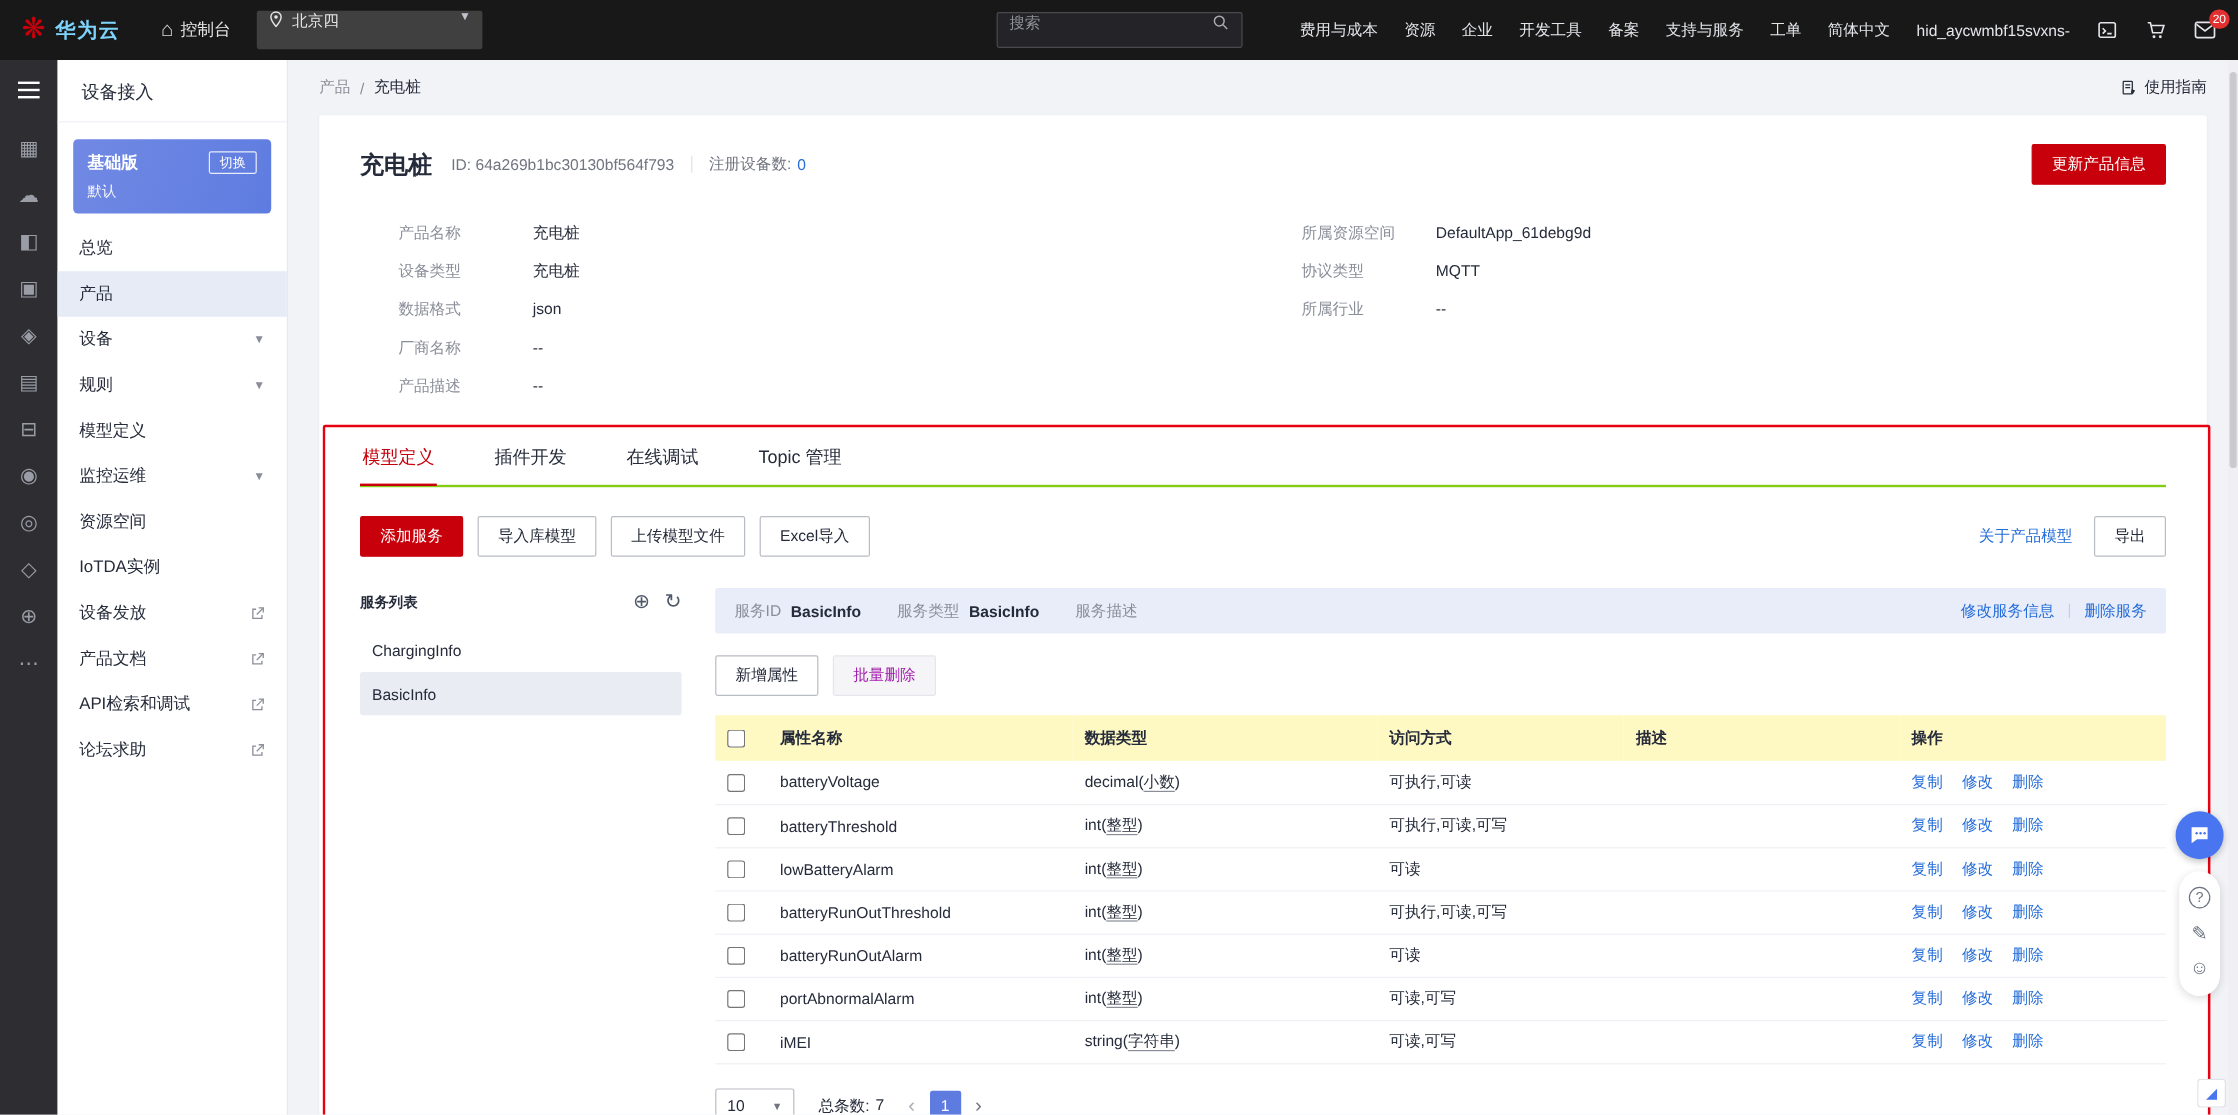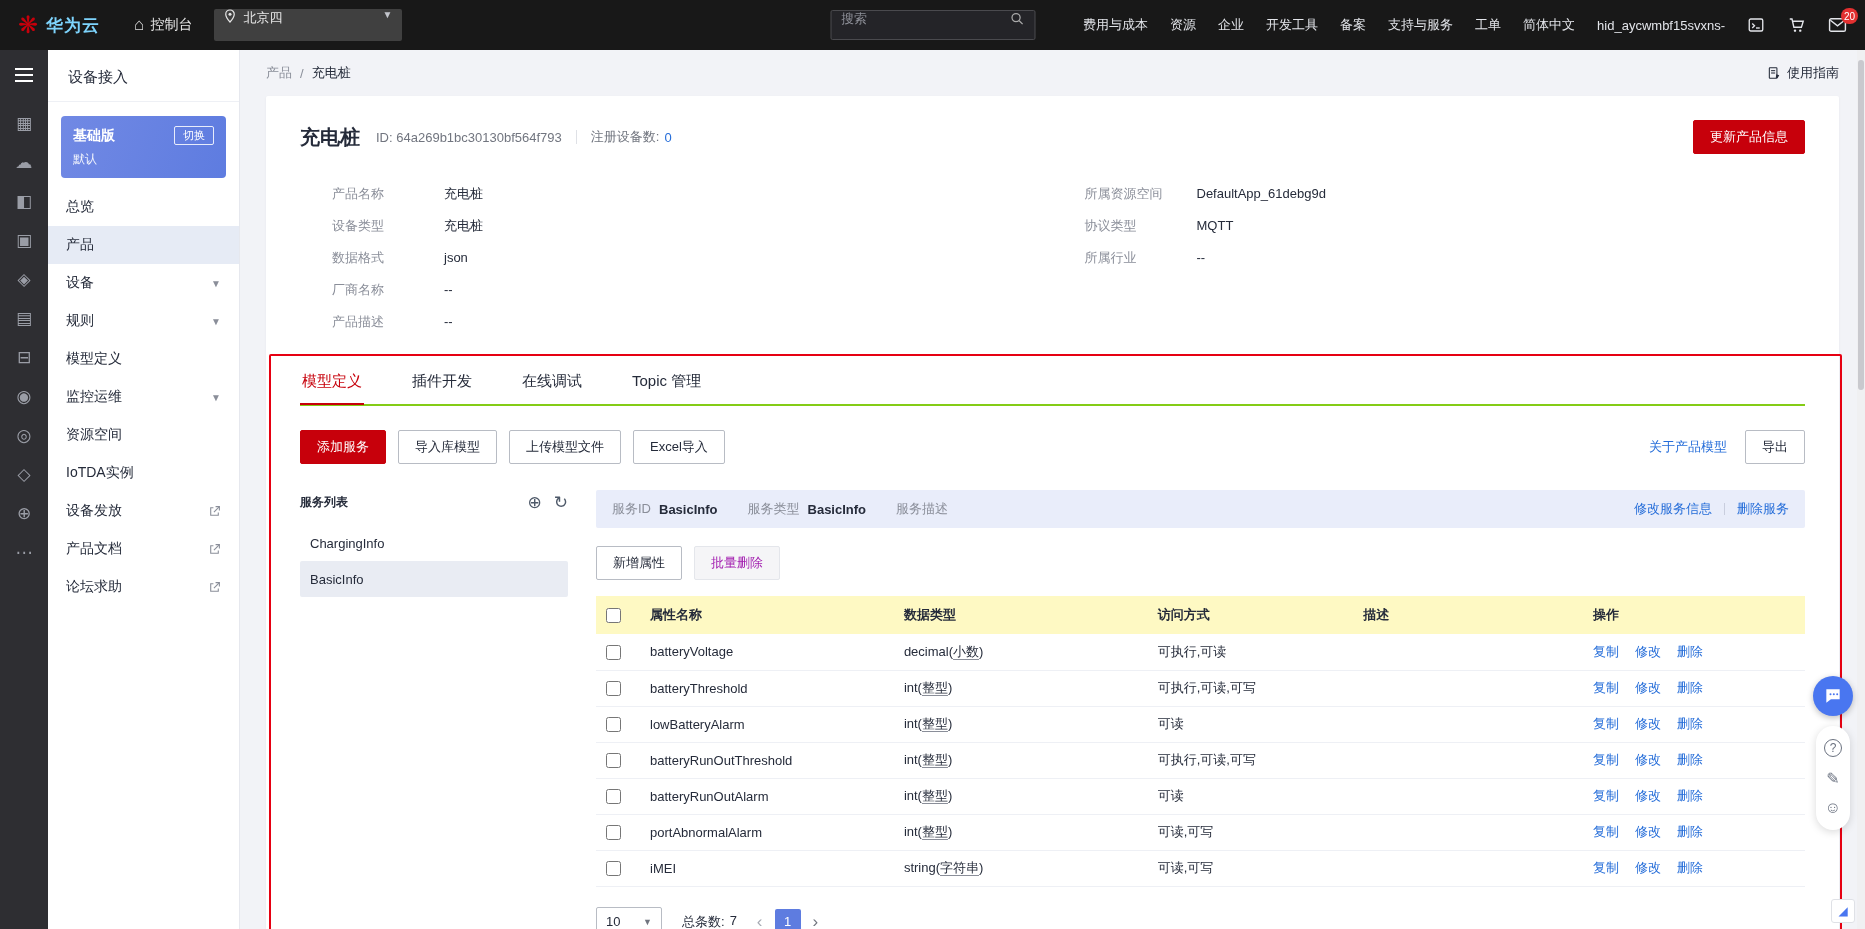--- a/index.html
+++ b/index.html
@@ -267,20 +267,30 @@
       <span>产品文档</span>
       <span class="sb-ext">
           <svg width="13" height="13" viewBox="0 0 24 24">
             <path d="M10 5H5v14h14v-5" fill="none" stroke="currentColor" stroke-width="2"></path>
             <path d="M14 3h7v7" fill="none" stroke="currentColor" stroke-width="2"></path>
             <line x1="21" y1="3" x2="11" y2="13" stroke="currentColor" stroke-width="2"></line>
           </svg>
         </span>
     </div>
     <div class="sb-item">
+      <span>API检索和调试</span>
+      <span class="sb-ext">
+          <svg width="13" height="13" viewBox="0 0 24 24">
+            <path d="M10 5H5v14h14v-5" fill="none" stroke="currentColor" stroke-width="2"></path>
+            <path d="M14 3h7v7" fill="none" stroke="currentColor" stroke-width="2"></path>
+            <line x1="21" y1="3" x2="11" y2="13" stroke="currentColor" stroke-width="2"></line>
+          </svg>
+        </span>
+    </div>
+    <div class="sb-item">
       <span>论坛求助</span>
       <span class="sb-ext">
           <svg width="13" height="13" viewBox="0 0 24 24">
             <path d="M10 5H5v14h14v-5" fill="none" stroke="currentColor" stroke-width="2"></path>
             <path d="M14 3h7v7" fill="none" stroke="currentColor" stroke-width="2"></path>
             <line x1="21" y1="3" x2="11" y2="13" stroke="currentColor" stroke-width="2"></line>
           </svg>
         </span>
     </div>
   </div>

